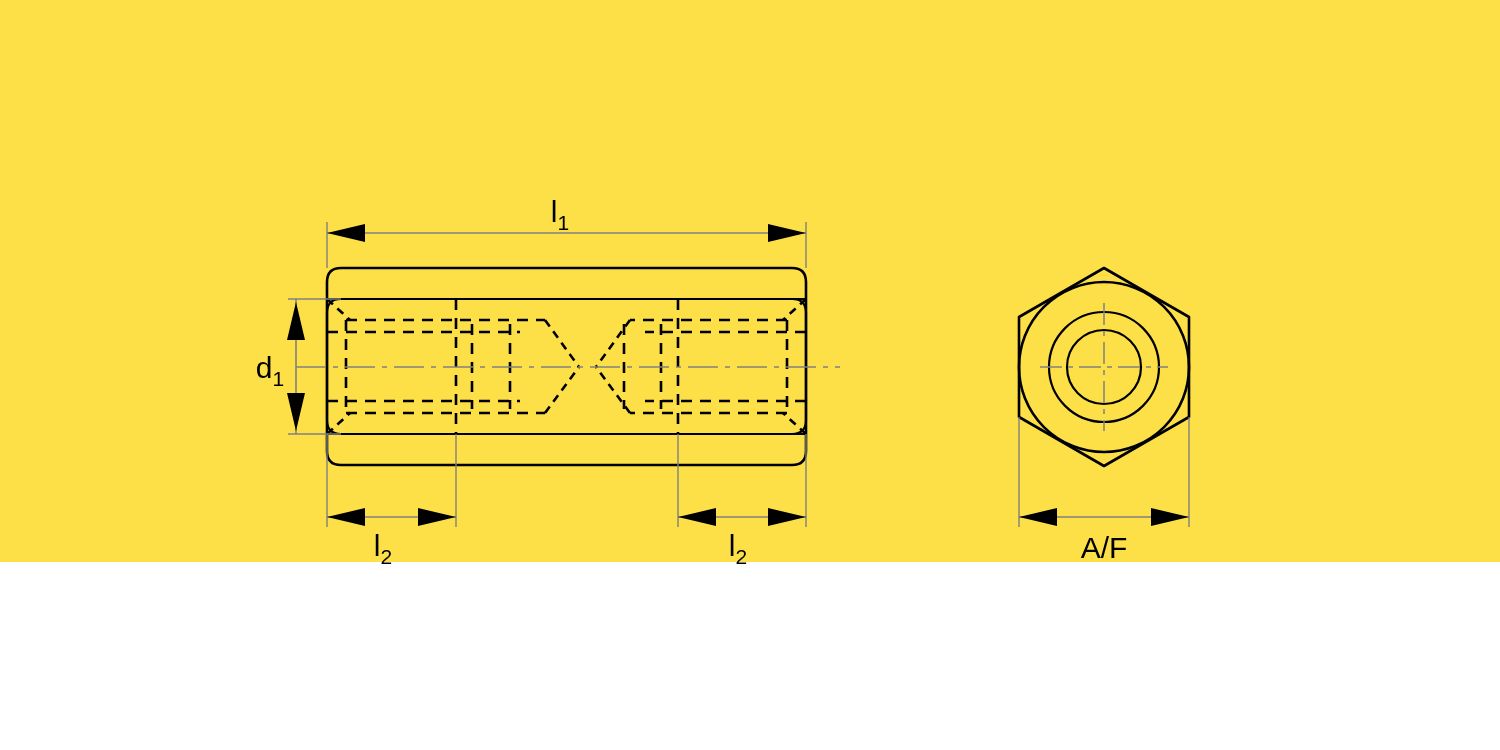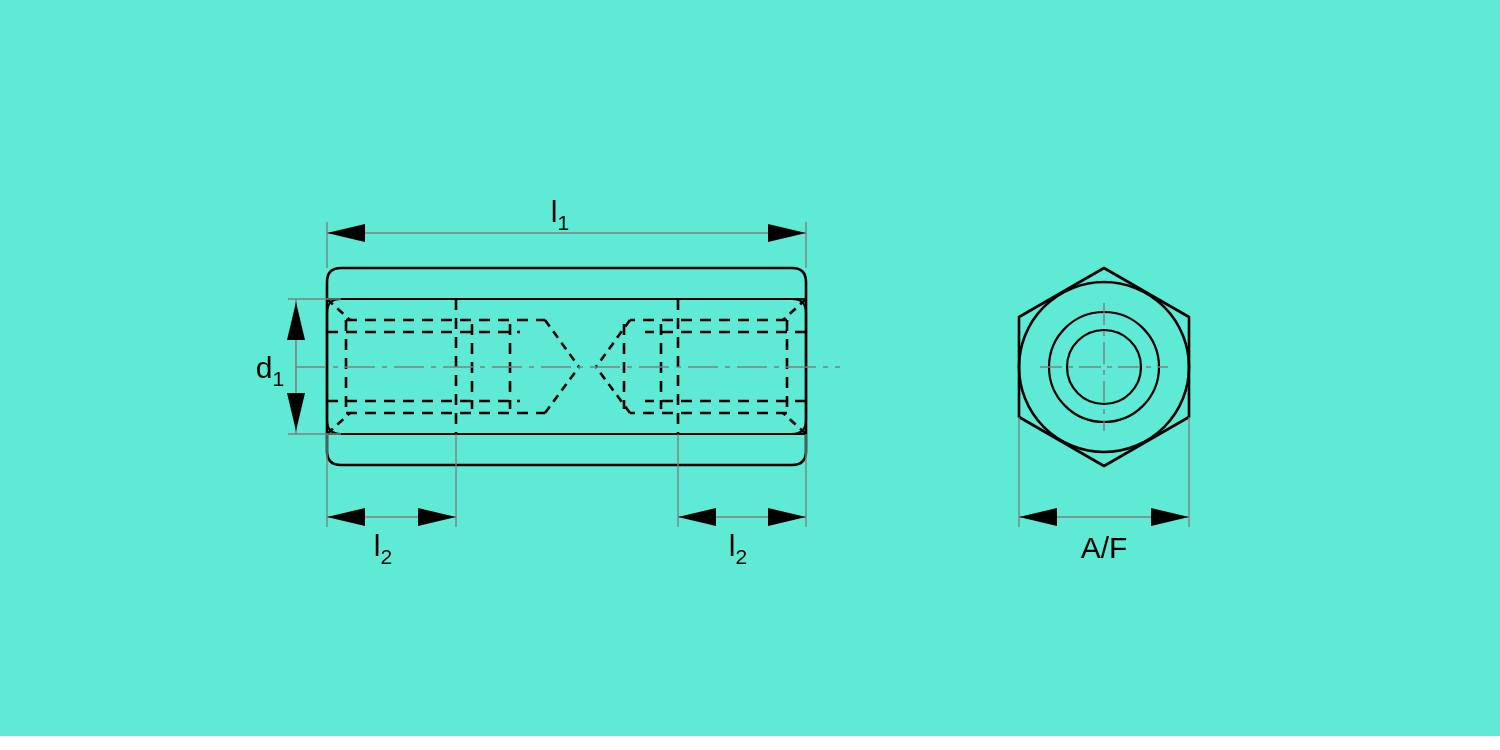--- a/index.html
+++ b/index.html
@@ -10,22 +10,22 @@
   }
   body {
     width: 1500px;
     height: 750px;
     font-family: "Liberation Sans", sans-serif;
     overflow: hidden;
   }
   #drawing-root {
     position: relative;
     width: 1500px;
-    height: 736px;
-    background: #5eead4;
+    height: 562px;
+    background: #fde047;
   }
   svg#technical-drawing {
     display: block;
     width: 1500px;
     height: 750px;
   }
   .outline {
     fill: none;
     stroke: #000000;
     stroke-width: 2.6;

